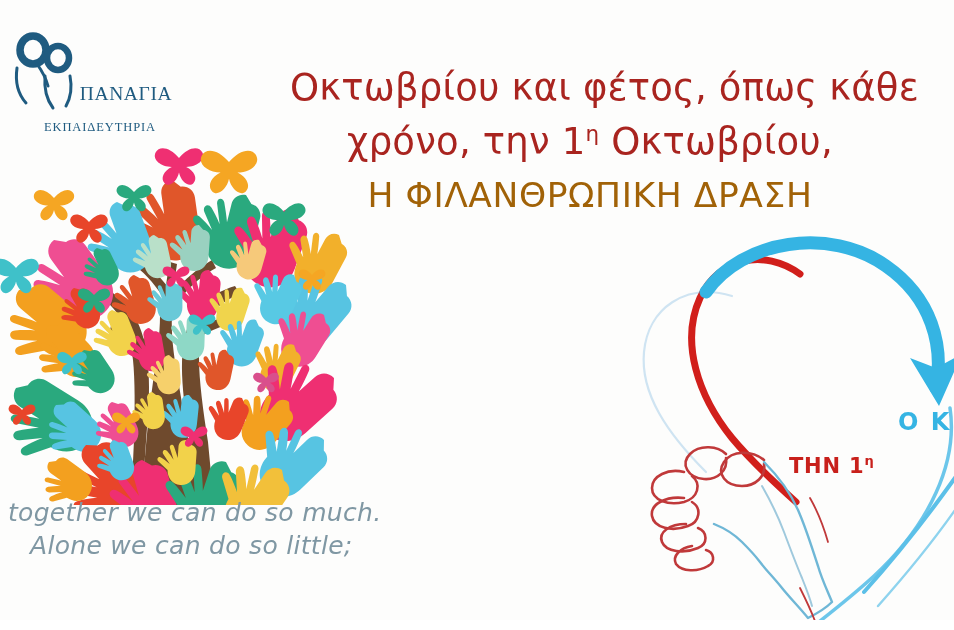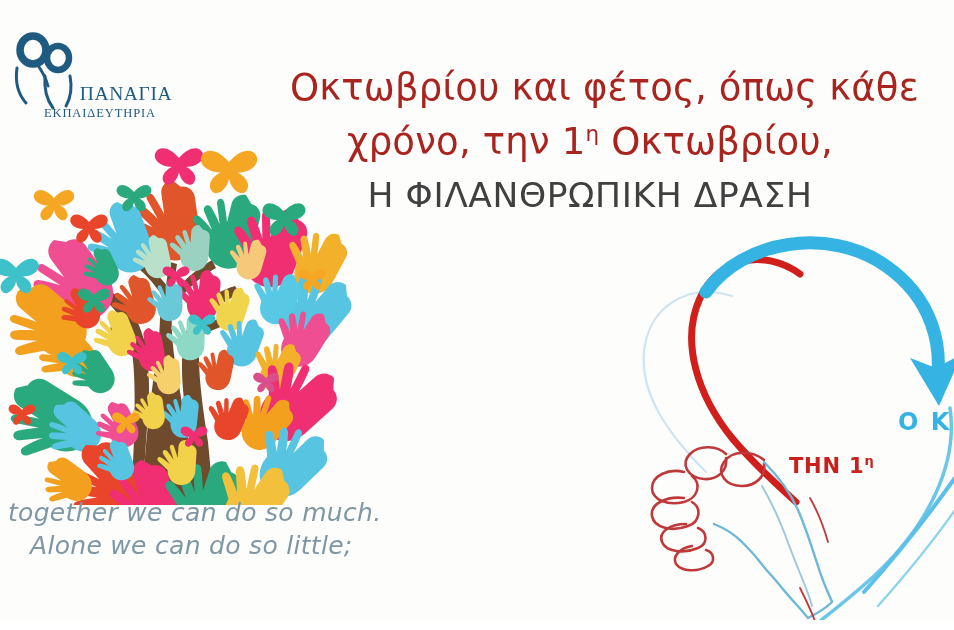--- a/index.html
+++ b/index.html
@@ -49,21 +49,21 @@
   }
   .logo-line2 {
     font-size: 21px;
     letter-spacing: 0.4px;
     display: block;
   }
   .logo-line3 {
     font-size: 12.5px;
     letter-spacing: 0.9px;
     display: block;
-    margin-top: 2px;
+    margin-top: 16px;
   }
 
   
   #tree {
     position: absolute;
     left: -6px;
     top: 140px;
     width: 360px;
     height: 365px;
   }
@@ -93,21 +93,21 @@
     text-align: center;
   }
   .hl-line {
     display: block;
     white-space: nowrap;
     font-family: "DejaVu Sans", sans-serif;
     font-weight: 400;
   }
   .hl-1 { font-size: 37px; color: #a9241f; line-height: 1.42; letter-spacing: 0.2px; }
   .hl-2 { font-size: 37px; color: #a9241f; line-height: 1.48; letter-spacing: 0.2px; }
-  .hl-3 { font-size: 34.5px; color: #404040; line-height: 1.55; letter-spacing: 0.6px; }
+  .hl-3 { font-size: 34.5px; color: #a16207; line-height: 1.55; letter-spacing: 0.6px; }
   .hl-4 { font-size: 35px; color: #a9241f; line-height: 1.42; letter-spacing: 0.2px; }
   .sup-ord { font-size: 0.58em; vertical-align: super; }
 
   
   #heart-graphic {
     position: absolute;
     left: 614px;
     top: 236px;
     width: 360px;
     height: 398px;

